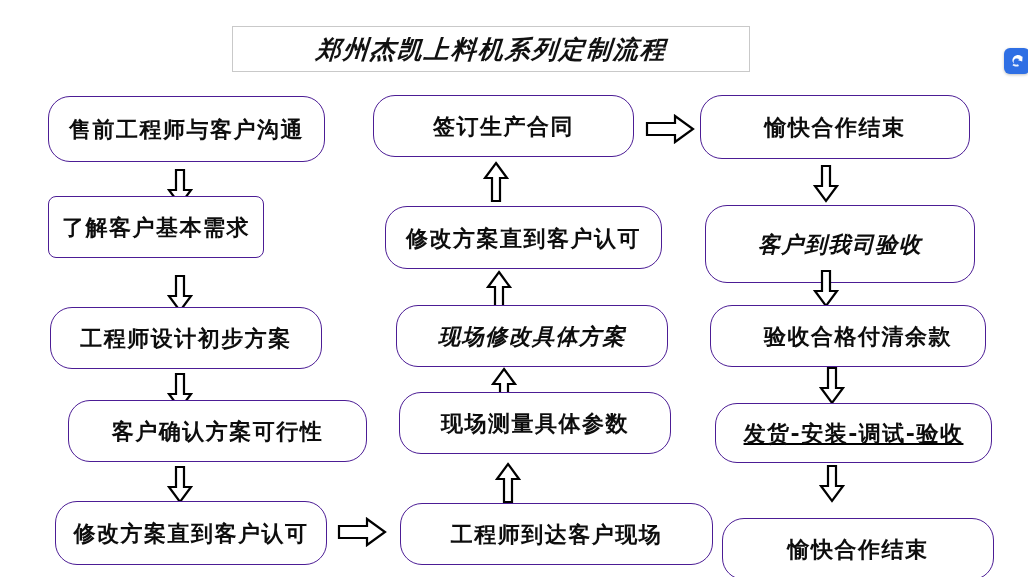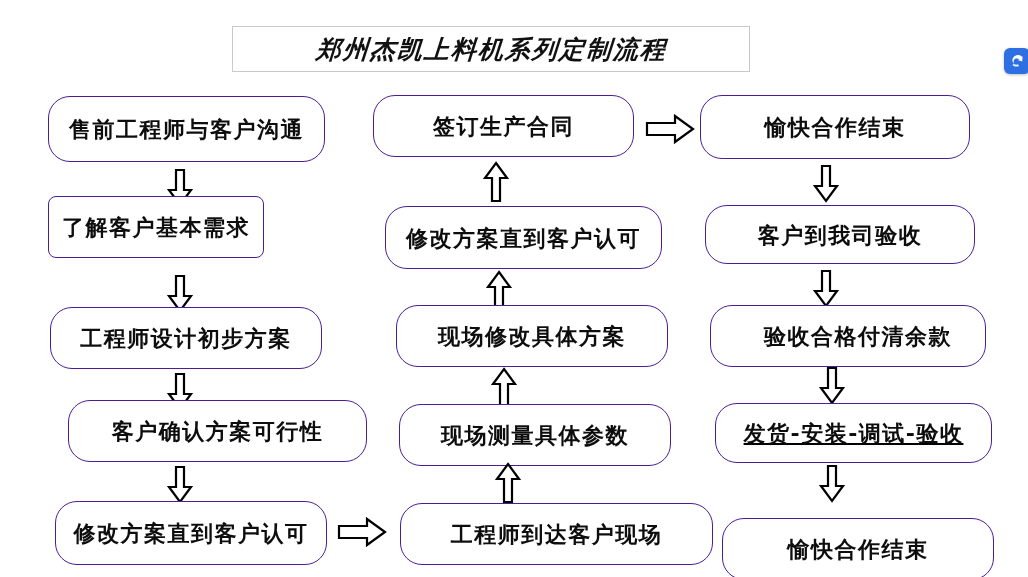--- a/index.html
+++ b/index.html
@@ -169,31 +169,31 @@
 <div class="flow-box" style="left:385px; top:206px; width:277px; height:63px;">
   <span class="flow-label">修改方案直到客户认可</span>
 </div>
 
 <div class="arrow" style="left:485px; top:269px;">
   <svg width="28" height="44" viewBox="0 0 28 44">
       <polygon points="14,3 25,18 18,18 18,41 10,41 10,18 3,18"></polygon>
     </svg>
 </div>
 
-<div class="flow-box" style="left:396px; top:305px; width:272px; height:62px;">
+<div class="flow-box" style="left:396px; top:305px; width:272px; height:62px;font-style:italic;">
   <span class="flow-label">现场修改具体方案</span>
 </div>
 
 <div class="arrow" style="left:490px; top:366px;">
   <svg width="28" height="44" viewBox="0 0 28 44">
       <polygon points="14,3 25,18 18,18 18,41 10,41 10,18 3,18"></polygon>
     </svg>
 </div>
 
-<div class="flow-box" style="left:399px; top:404px; width:272px; height:62px;">
+<div class="flow-box" style="left:399px; top:392px; width:272px; height:62px;">
   <span class="flow-label">现场测量具体参数</span>
 </div>
 
 <div class="arrow" style="left:494px; top:461px;">
   <svg width="28" height="44" viewBox="0 0 28 44">
       <polygon points="14,3 25,18 18,18 18,41 10,41 10,18 3,18"></polygon>
     </svg>
 </div>
 
 <div class="flow-box" style="left:400px; top:503px; width:313px; height:62px;">
@@ -209,21 +209,21 @@
 <div class="flow-box" style="left:700px; top:95px; width:270px; height:64px;">
   <span class="flow-label">愉快合作结束</span>
 </div>
 
 <div class="arrow" style="left:812px; top:164px;">
   <svg width="28" height="40" viewBox="0 0 28 40">
       <polygon points="10,2 18,2 18,22 25,22 14,37 3,22 10,22"></polygon>
     </svg>
 </div>
 
-<div class="flow-box" style="left:705px; top:205px; width:270px; height:59px;">
+<div class="flow-box" style="left:705px; top:205px; width:270px; height:78px;font-style:italic;">
   <span class="flow-label">客户到我司验收</span>
 </div>
 
 <div class="arrow" style="left:812px; top:269px;">
   <svg width="28" height="40" viewBox="0 0 28 40">
       <polygon points="10,2 18,2 18,22 25,22 14,37 3,22 10,22"></polygon>
     </svg>
 </div>
 
 <div class="flow-box" style="left:710px; top:305px; width:276px; height:62px;padding-left:20px;">

